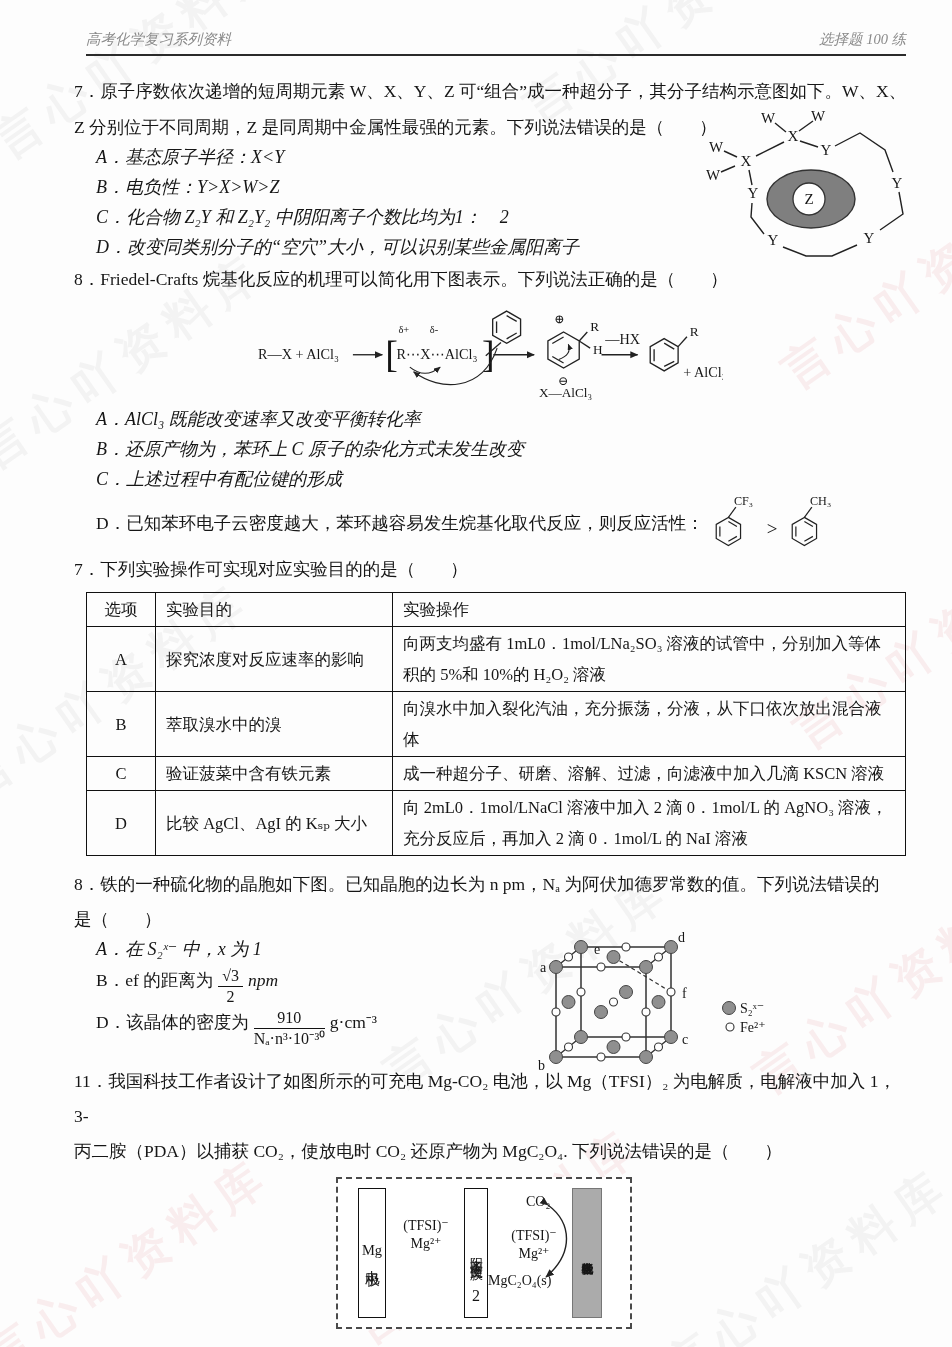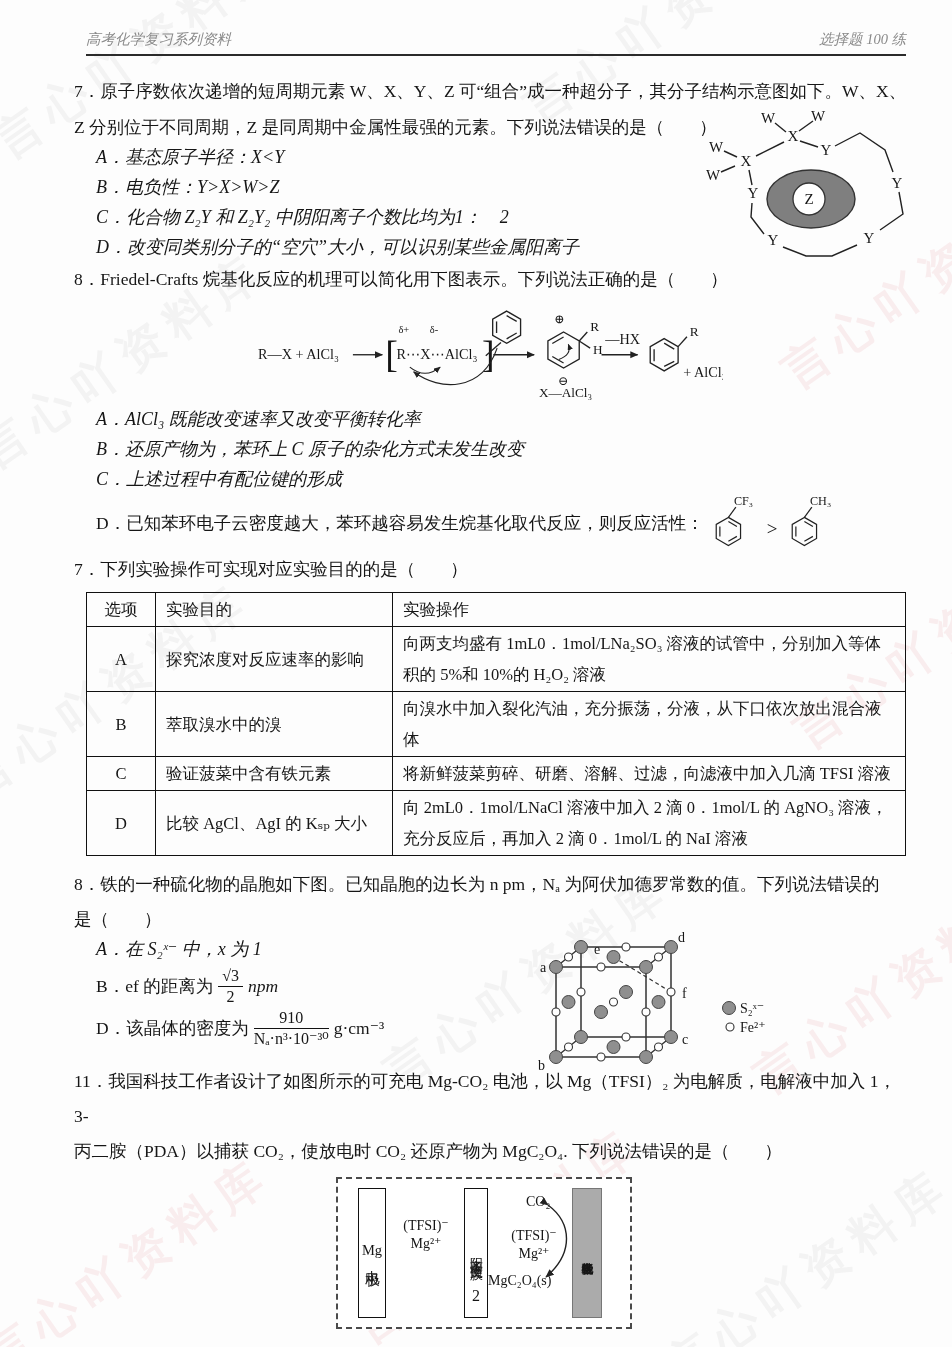--- a/index.html
+++ b/index.html
@@ -28,21 +28,21 @@
   .optD8{display:flex;align-items:center;padding-left:22px;font-size:17.5px;line-height:30px;height:58px;}
   .optD8 .gt{font-size:19px;margin:0 3px;position:relative;top:6px;}
   
   .q9 table{border-collapse:collapse;margin:6px 0 8px 12px;width:820px;font-size:16.5px;}
   .q9 th,.q9 td{border:1.6px solid #111;padding:1px 10px;font-weight:normal;text-align:left;
                 line-height:31px;vertical-align:middle;background:transparent;}
   .q9 .col-opt{width:48px;text-align:center;}
   .q9 .col-purpose{width:216px;}
   
   .crystal-svg{position:absolute;left:452px;top:58px;}
-  .optflex{display:flex;align-items:center;padding-left:22px;font-size:17.5px;line-height:26px;margin:3px 0;}
+  .optflex{display:flex;padding-left:22px;font-size:17.5px;line-height:26px;margin:3px 0;font-family:Liberation Serif, serif;}
   .frac{display:inline-block;text-align:center;line-height:1.12;margin:0 5px;vertical-align:middle;font-size:16px;}
   .frac .num{display:block;border-bottom:1.3px solid #111;padding:0 4px 1px;}
   .frac .den{display:block;padding-top:1px;}
   .q10{margin-bottom:16px;}
   
   .battery{position:relative;width:292px;height:148px;border:2px dashed #4a4a4a;margin:8px 0 0 262px;background:#fff;}
   .bat-box{position:absolute;top:9px;bottom:9px;border:1.6px solid #111;background:#fff;display:flex;
            flex-direction:column;align-items:center;justify-content:center;font-size:14.5px;z-index:1;}
   .anode{left:20px;width:26px;}
   .membrane{left:126px;width:22px;font-size:13px;}
@@ -213,21 +213,21 @@
           <td>向两支均盛有 1mL0．1mol/LNa₂SO₃ 溶液的试管中，分别加入等体积的 5%和 10%的 H₂O₂ 溶液</td>
         </tr>
         <tr>
           <td class="col-opt">B</td>
           <td>萃取溴水中的溴</td>
           <td>向溴水中加入裂化汽油，充分振荡，分液，从下口依次放出混合液体</td>
         </tr>
         <tr>
           <td class="col-opt">C</td>
           <td>验证菠菜中含有铁元素</td>
-          <td>将新鲜菠菜剪碎、研磨、溶解、过滤，向滤液中加入几滴 TFSI 溶液</td>
+          <td>成一种超分子、研磨、溶解、过滤，向滤液中加入几滴 KSCN 溶液</td>
         </tr>
         <tr>
           <td class="col-opt">D</td>
           <td>比较 AgCl、AgI 的 Kₛₚ 大小</td>
           <td>向 2mL0．1mol/LNaCl 溶液中加入 2 滴 0．1mol/L 的 AgNO₃ 溶液，充分反应后，再加入 2 滴 0．1mol/L 的 NaI 溶液</td>
         </tr>
       </tbody>
         </table>
     </section>
 

